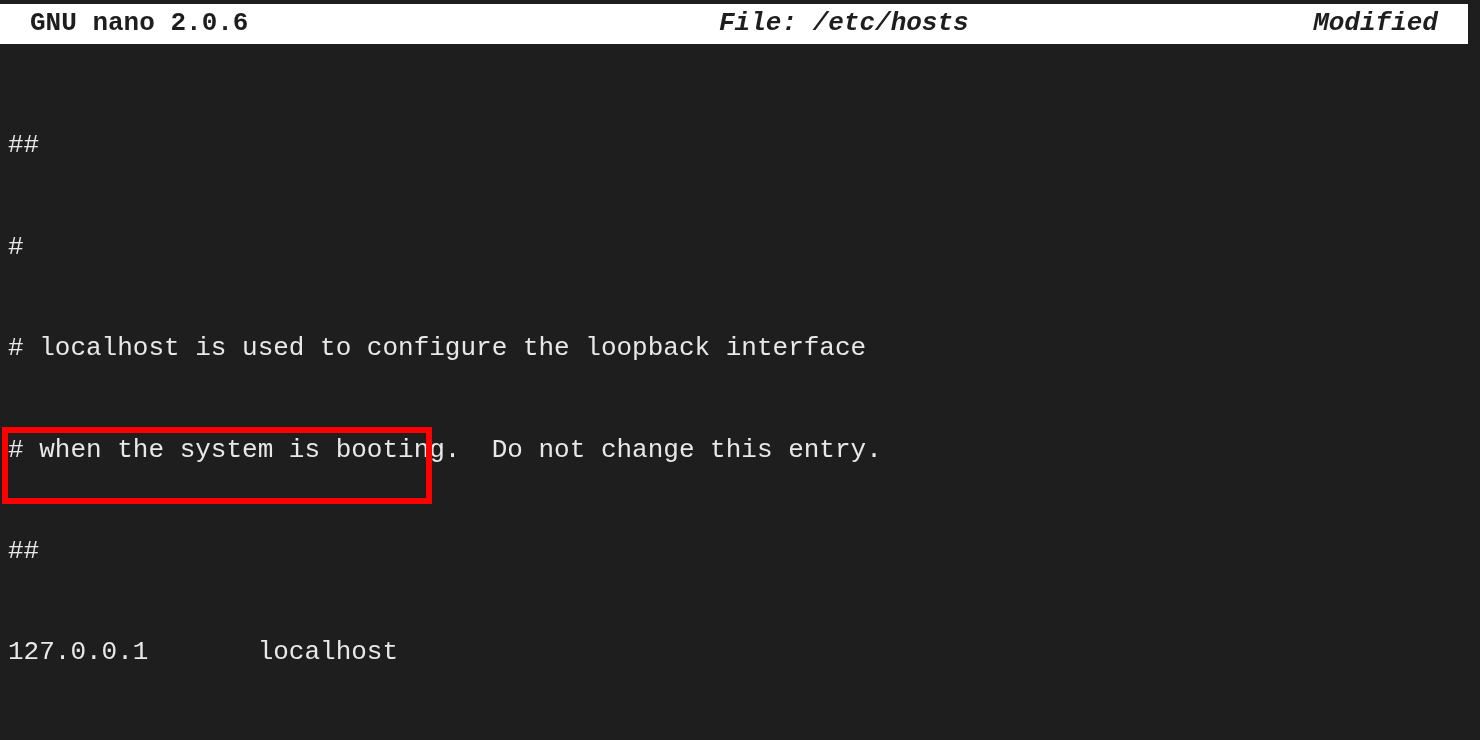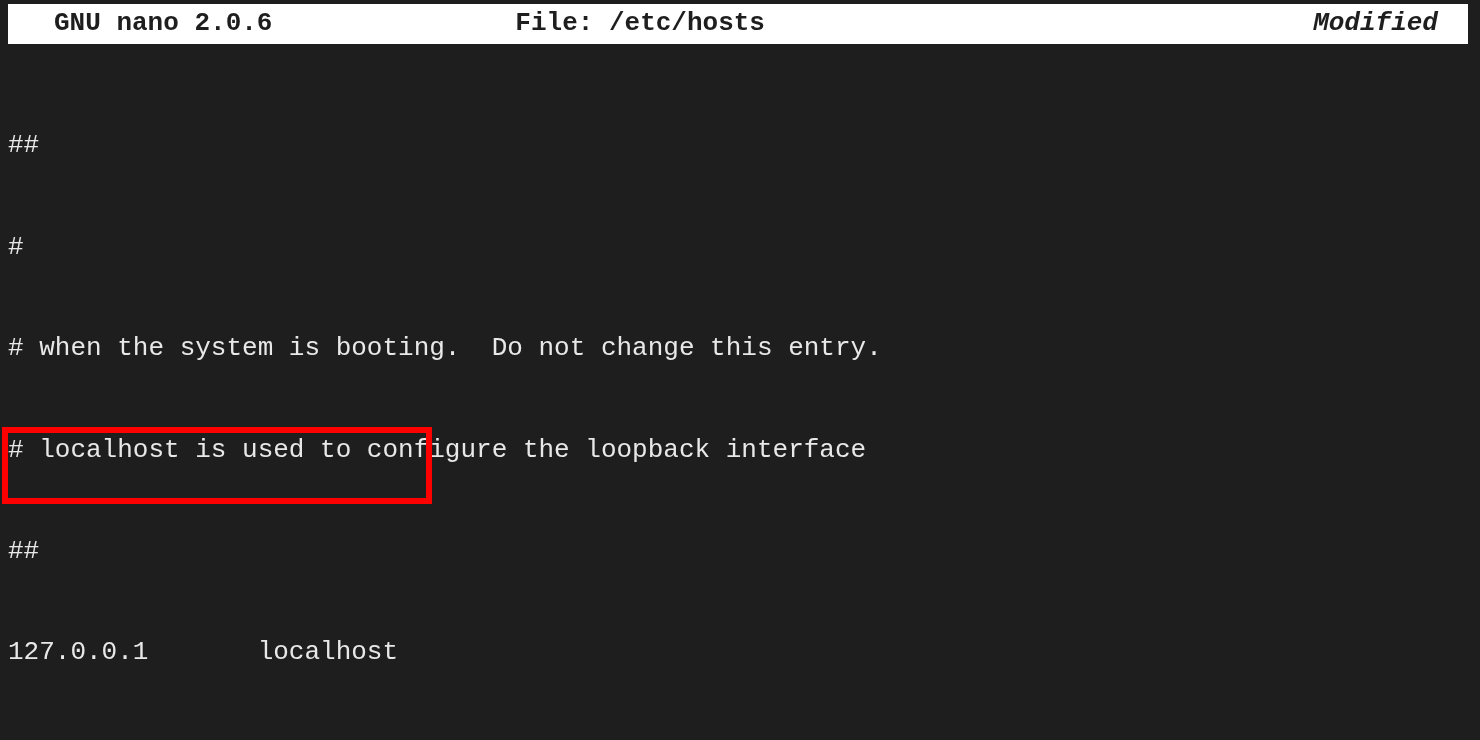--- a/index.html
+++ b/index.html
@@ -18,26 +18,26 @@
     width: 100%;
     height: 100%;
     position: relative;
   }
   .titlebar {
     background: #ffffff;
     color: #1e1e1e;
     display: flex;
     justify-content: space-between;
     align-items: center;
-    padding: 3px 30px 3px 46px;
+    padding: 3px 30px 3px 30px;
     font-weight: 600;
-    margin: 4px 12px 0 8px;
+    margin: 4px 12px 0 0;
   }
   .titlebar .left { text-align: left; flex: 1; }
-  .titlebar .center { text-align: left; flex: 1; }
+  .titlebar .center { text-align: right; flex: 1; font-style: italic; }
   .titlebar .right { text-align: right; flex: 1; font-style: italic; }
   .editor-area {
     padding: 18px 8px 0 8px;
     white-space: pre;
   }
   .line { display: block; min-height: 1.3em; }
   .highlight-box {
     position: absolute;
     border: 6px solid #ff0000;
     left: 2px;
@@ -55,22 +55,22 @@
 
   <div class="titlebar">
     <span class="left">GNU nano 2.0.6</span>
     <span class="center">File: /etc/hosts</span>
     <span class="right">Modified</span>
   </div>
 
   <div class="editor-area">
     <span class="line">##</span>
     <span class="line">#</span>
+    <span class="line"># localhost is used to configure the loopback interface</span>
     <span class="line"># when the system is booting.  Do not change this entry.</span>
-    <span class="line"># localhost is used to configure the loopback interface</span>
     <span class="line">##</span>
     <span class="line">127.0.0.1       localhost</span>
     
     
     
     
   </div>
 
   <div class="highlight-box"></div>
 </div>

